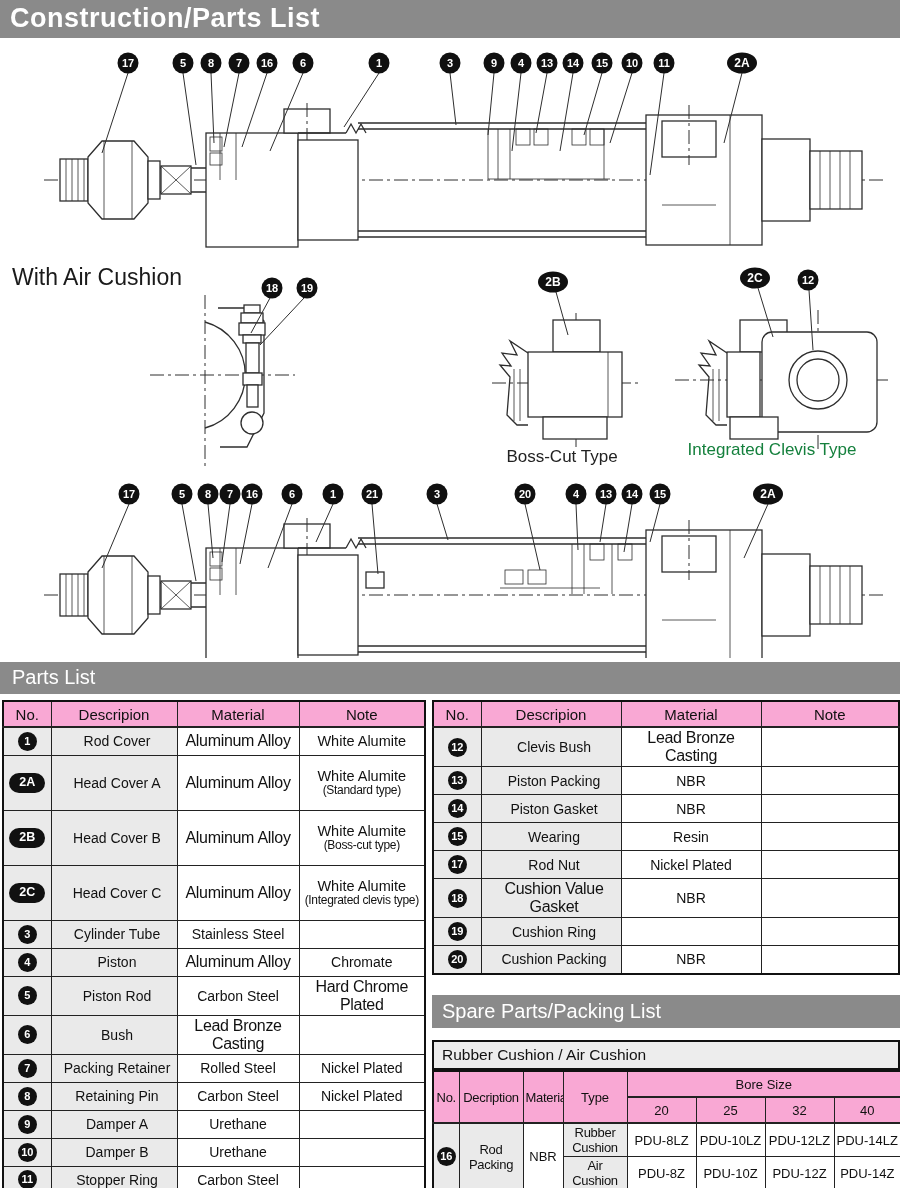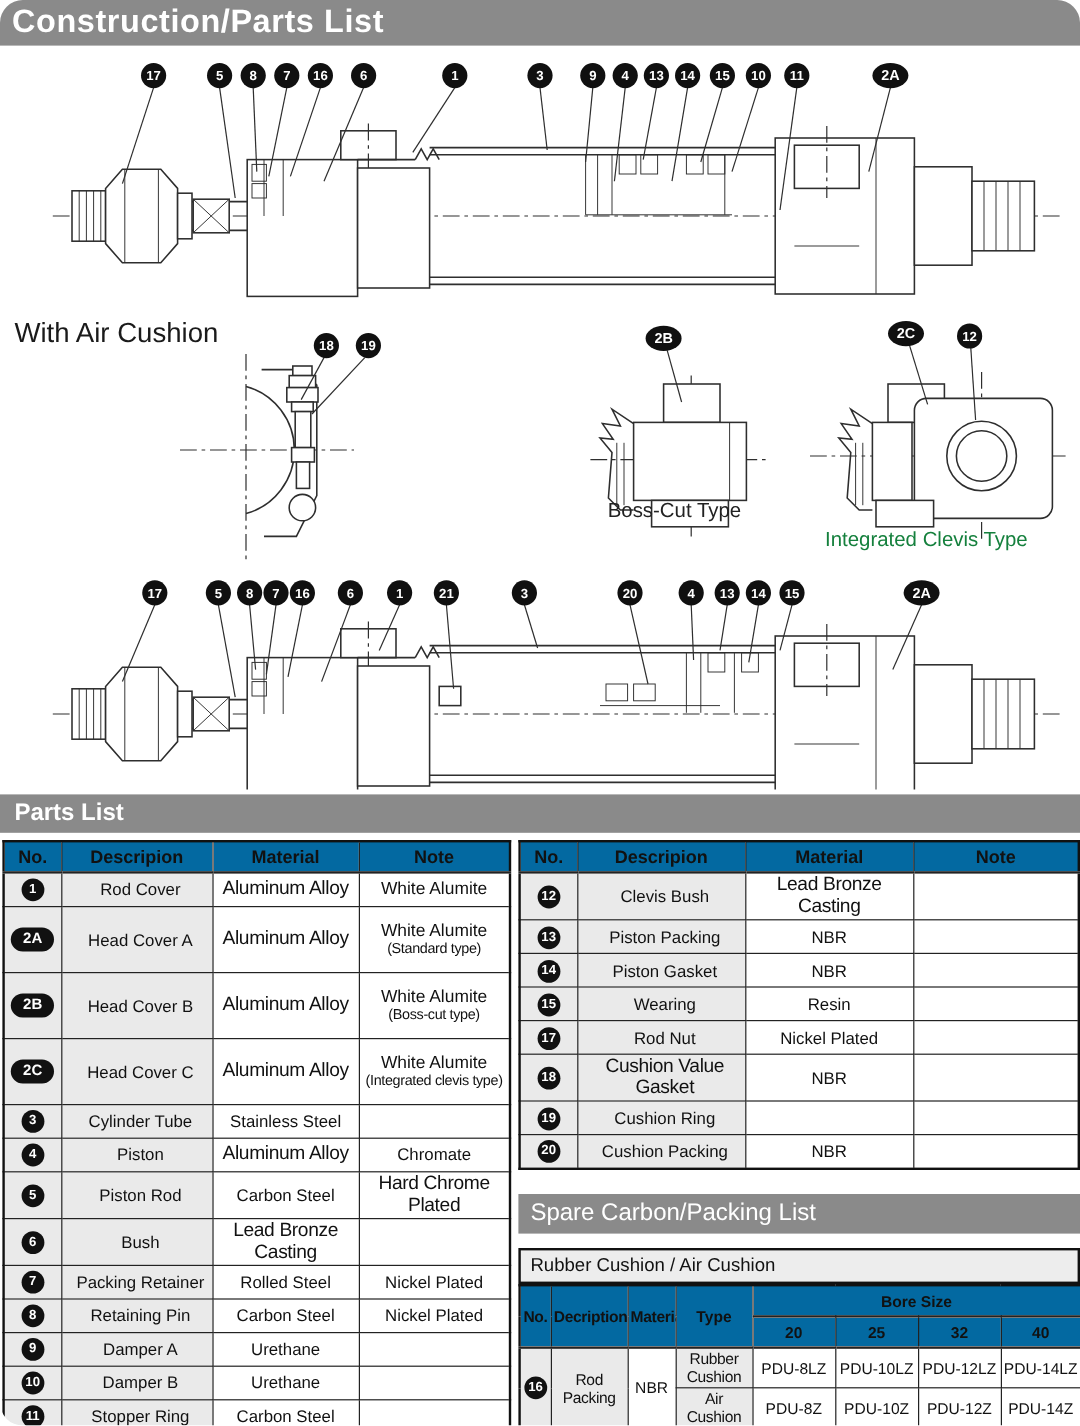--- a/index.html
+++ b/index.html
@@ -1,42 +1,42 @@
 <!DOCTYPE html>
 <html><head>
 <meta charset="utf-8">
 <style>
   html,body{margin:0;padding:0;background:#fff;}
   .page{position:relative;width:900px;height:1188px;background:#fff;overflow:hidden;
-        font-family:"Liberation Sans",sans-serif;color:#111;border-radius:19px;}
+        font-family:"Liberation Sans",sans-serif;color:#111;}
   .bar{background:#8a8a8a;color:#fff;box-sizing:border-box;font-weight:bold;}
   #main-bar{position:absolute;left:0;top:0;width:900px;height:38px;font-size:27px;line-height:37px;padding-left:10px;letter-spacing:.5px;}
-  #parts-bar{position:absolute;left:0;top:662px;width:900px;height:32px;font-size:20px;line-height:31px;padding-left:12px;font-weight:bold;}
+  #parts-bar{position:absolute;left:0;top:662px;width:900px;height:32px;font-size:20px;line-height:31px;padding-left:12px;font-weight:normal;}
   #spare-bar{position:absolute;left:432px;top:995px;width:468px;height:33px;font-size:20px;line-height:32px;padding-left:10px;font-weight:normal;}
   #with-air-cushion{position:absolute;left:12px;top:264px;font-size:23px;color:#1a1a1a;text-align:center;}
-  #boss-label{position:absolute;left:492px;top:416px;width:140px;text-align:center;font-size:17px;color:#222;}
+  #boss-label{position:absolute;left:492px;top:447px;width:140px;text-align:center;font-size:17px;color:#222;}
   #clevis-label{position:absolute;left:658px;top:440px;width:228px;text-align:center;font-size:17px;color:#15803d;}
   #diag-top{position:absolute;left:0;top:45px;}
   #diag-mid{position:absolute;left:0;top:265px;}
   #diag-bottom{position:absolute;left:0;top:480px;}
   
   .ln{fill:none;stroke:#2e2e2e;stroke-width:1.3;}
   .fl{fill:#fff;stroke:#2e2e2e;stroke-width:1.3;}
   .th{fill:none;stroke:#2e2e2e;stroke-width:.8;}
   .dd{fill:none;stroke:#2e2e2e;stroke-width:1;stroke-dasharray:14 4 3 4;}
   .ldr{stroke:#2e2e2e;stroke-width:1;}
   .bdg{fill:#101010;}
   .bt{fill:#fff;font:bold 11px "Liberation Sans",sans-serif;text-anchor:middle;}
   .btp{fill:#fff;font:bold 12px "Liberation Sans",sans-serif;text-anchor:middle;}
   
   table{border-collapse:collapse;table-layout:fixed;background:#fff;border:2px solid #111;}
   td{border:1px solid #222;text-align:center;vertical-align:middle;font-size:14px;padding:1px 2px;overflow:hidden;}
   tr{height:28px;}
   tr.hd{height:26px;}
-  tr.hd td{background:#0369a1;font-size:15px;border-bottom-width:2px;font-weight:bold;}
+  tr.hd td{background:#f9a8d4;font-size:15px;border-bottom-width:2px;}
   tr.tall{height:55px;}
   td.g{background:#eaeaea;}
   td.lt{text-align:center;padding-left:8px;}
   .sm{font-size:16px;letter-spacing:-.3px;}
   .xs{font-size:10.5px;letter-spacing:-.3px;}
   .n1{font-size:14.5px;}
   .n2{font-size:12px;letter-spacing:-.3px;margin-top:-1px;}
   #table-left{position:absolute;left:2px;top:700px;width:424px;}
   #table-right{position:absolute;left:432px;top:700px;width:468px;}
   #spare-subtitle{position:absolute;left:432px;top:1040px;width:468px;height:30px;background:#ededed;
@@ -525,21 +525,21 @@
     </tr>
     <tr>
       <td class="g"><span class="nbadge">20</span></td>
       <td class="g lt">Cushion Packing</td>
       <td>NBR</td>
       <td></td>
     </tr>
   </tbody>
     </table>
 
-  <div id="spare-bar" class="bar">Spare Carbon/Packing List</div>
+  <div id="spare-bar" class="bar">Spare Parts/Packing List</div>
 
   <div id="spare-subtitle">Rubber Cushion / Air Cushion</div>
 
   <table id="spare-table">
     <colgroup>
       <col style="width:26px">
         <col style="width:64px">
         <col style="width:40px">
         <col style="width:64px">
       <col style="width:69px">

